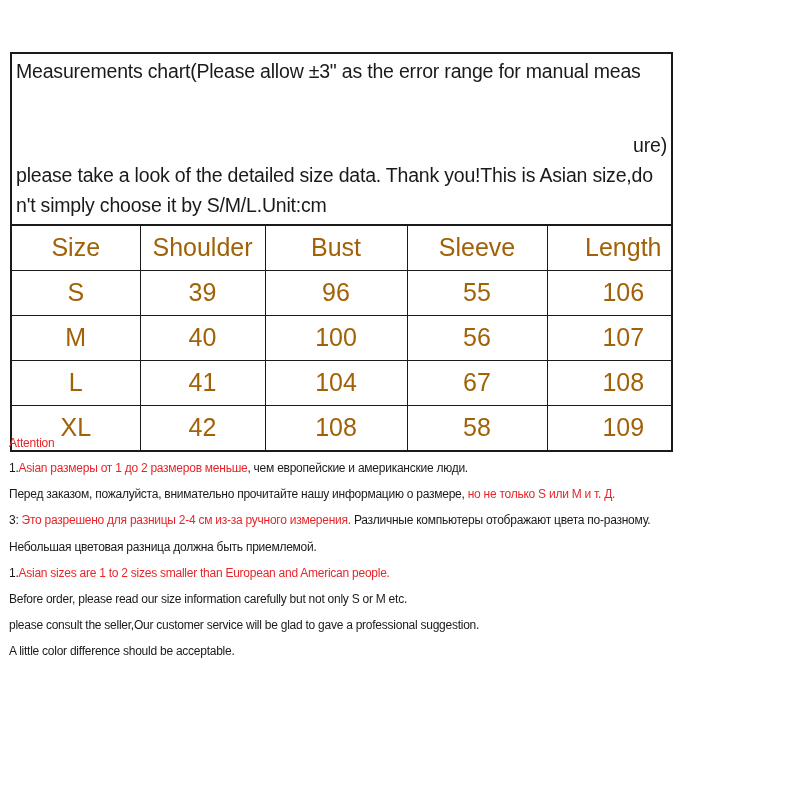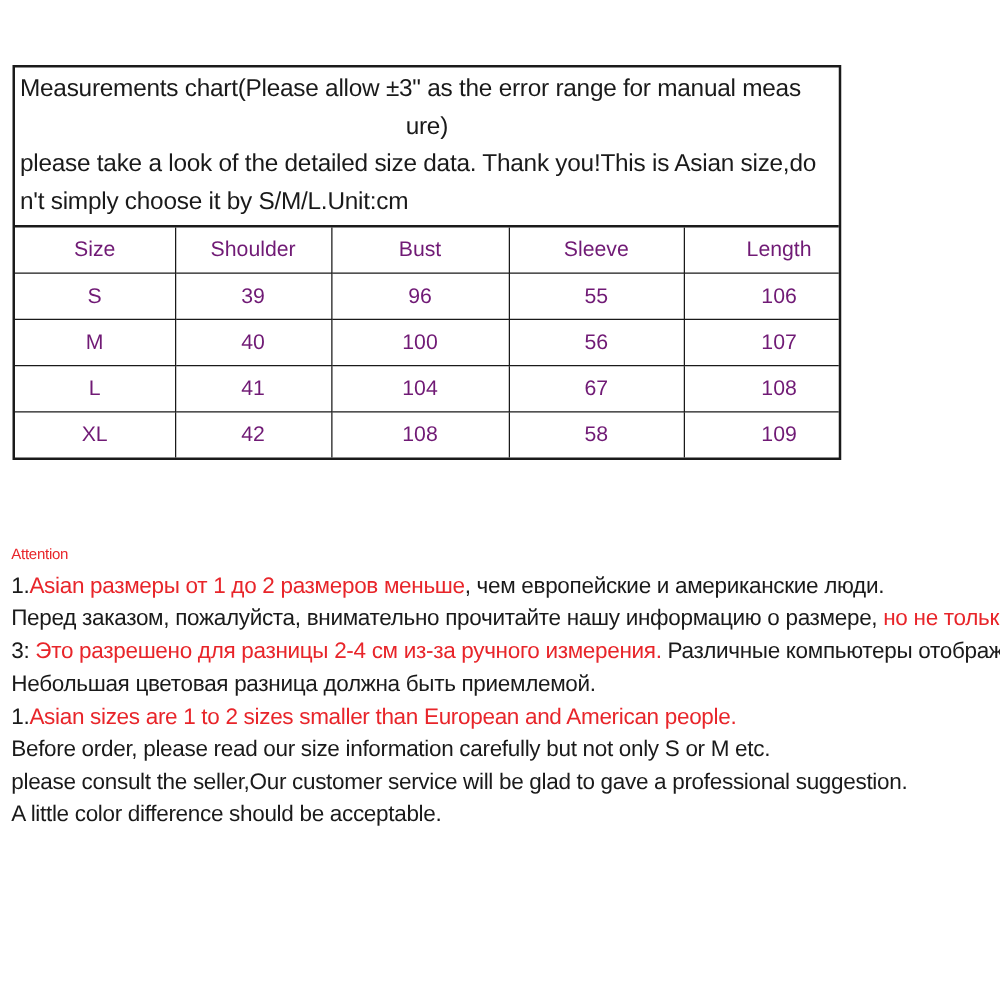--- a/index.html
+++ b/index.html
@@ -31,34 +31,34 @@
     border-bottom: 2px solid #1a1a1a;
     padding: 2px 4px 4px 4px;
   }
   .intro-line {
     font-size: 19.5px;
     line-height: 30px;
     letter-spacing: -0.2px;
     color: #1a1a1a;
     white-space: nowrap;
   }
-  .intro-line.center { text-align: center; }
+  .intro-line.center { text-align: right; margin-top: 44px; }
 
   table.size-table {
     width: 100%;
     border-collapse: collapse;
     table-layout: fixed;
   }
   table.size-table td {
     border: 1px solid #1a1a1a;
     text-align: center;
-    font-size: 17px;
+    font-size: 25px;
     line-height: 1;
     padding: 9px 0 10px 0;
-    color: #701a75;
+    color: #a16207;
   }
   table.size-table tr:first-child td { border-top: none; }
   table.size-table td:first-child { border-left: none; }
   table.size-table td:last-child  { border-right: none; padding-left: 28px; }
   table.size-table tr:last-child td { border-bottom: none; text-align: center; }
 
   col.c-size     { width: 128px; }
   col.c-shoulder { width: 125px; }
   col.c-bust     { width: 142px; }
   col.c-sleeve   { width: 140px; }
@@ -71,21 +71,21 @@
     top: 431px;
     width: 788px;
   }
   .attn-title {
     font-size: 12px;
     line-height: 24px;
     color: #e8252a;
     letter-spacing: -0.2px;
   }
   .note-line {
-    font-size: 18px;
+    font-size: 12px;
     line-height: 26.2px;
     letter-spacing: -0.25px;
     white-space: nowrap;
     color: #1a1a1a;
   }
   .red   { color: #e8252a; }
   .black { color: #1a1a1a; }
 </style>
 </head>
 <body>

